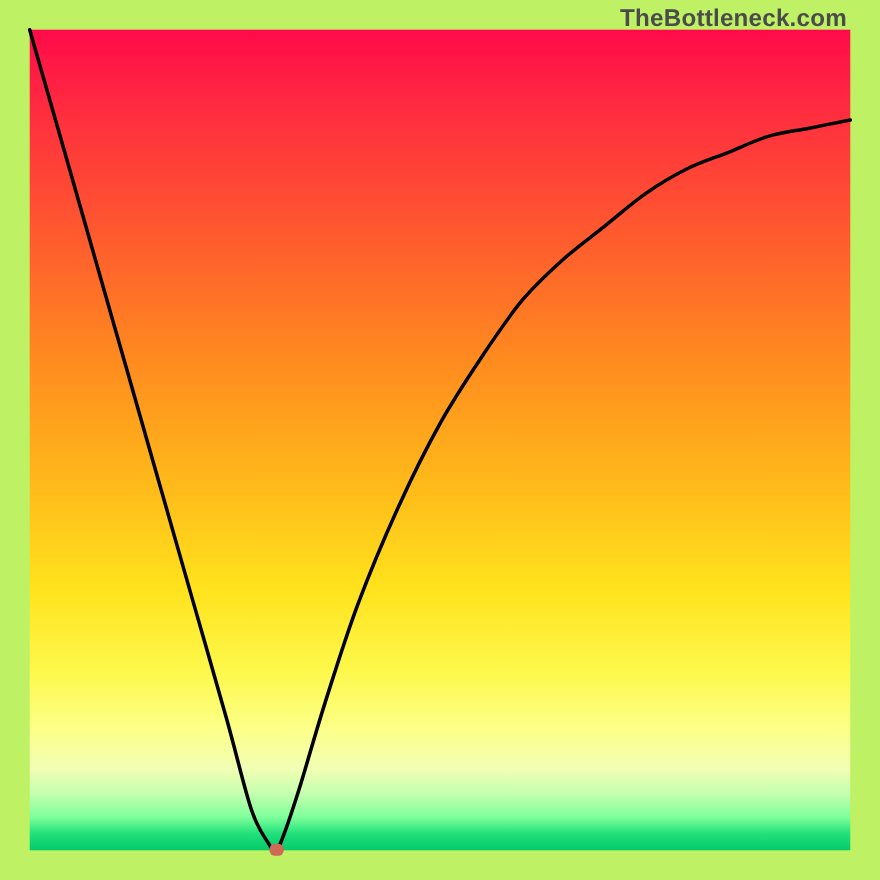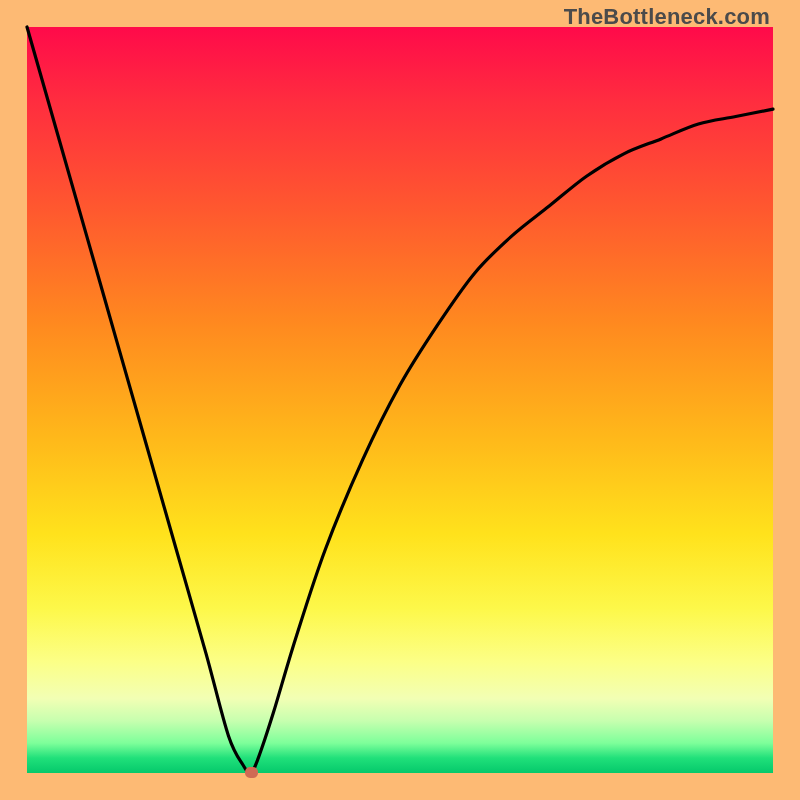--- a/index.html
+++ b/index.html
@@ -8,21 +8,21 @@
     width: 800px;
     height: 800px;
     overflow: hidden;
     background: #000;
     font-family: Arial, Helvetica, sans-serif;
   }
   .stage {
     position: relative;
     width: 800px;
     height: 800px;
-    background: #fdba74;
+    background: #bef264;
   }
   .plot-area {
     position: absolute;
     left: 27px;
     top: 27px;
     width: 746px;
     height: 746px;
     
     background: linear-gradient(
       to bottom,

